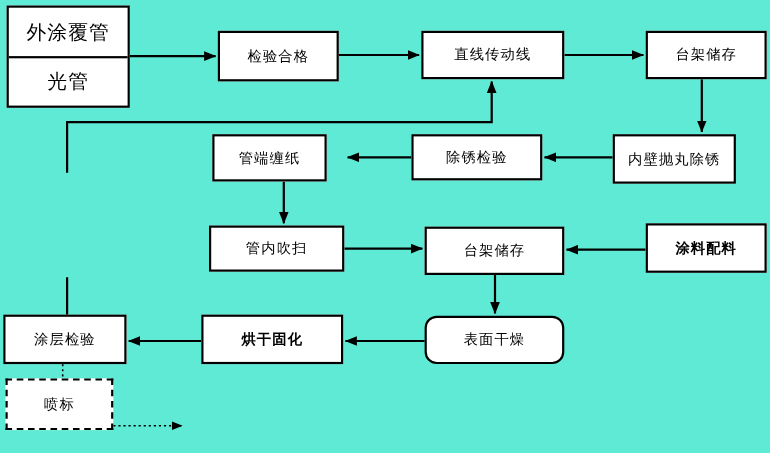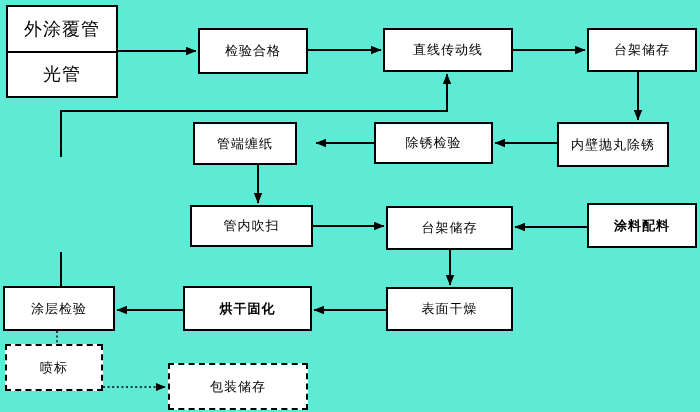--- a/index.html
+++ b/index.html
@@ -126,19 +126,18 @@
 
   <div class="node" style="left:386px; top:206px; width:127px; height:44px;">台架储存</div>
 
   <div class="node" style="left:587px; top:203px; width:110px; height:45px;font-weight:bold;">涂料配料</div>
 
 
   <div class="node" style="left:3px; top:286px; width:112px; height:45px;">涂层检验</div>
 
   <div class="node" style="left:183px; top:286px; width:129px; height:45px;font-weight:bold;">烘干固化</div>
 
-  <div class="node" style="left:386px; top:287px; width:127px; height:44px;">表面干燥</div>
+  <div class="node" style="left:386px; top:287px; width:127px; height:44px;border-radius:11px;">表面干燥</div>
 
   <div class="node dashed" style="left:5px; top:344px; width:98px; height:47px;">喷标</div>
 
-  <div class="node dashed" style="left:168px; top:363px; width:140px; height:47px;">包装储存</div>
 
 </div>
 
 </body></html>

